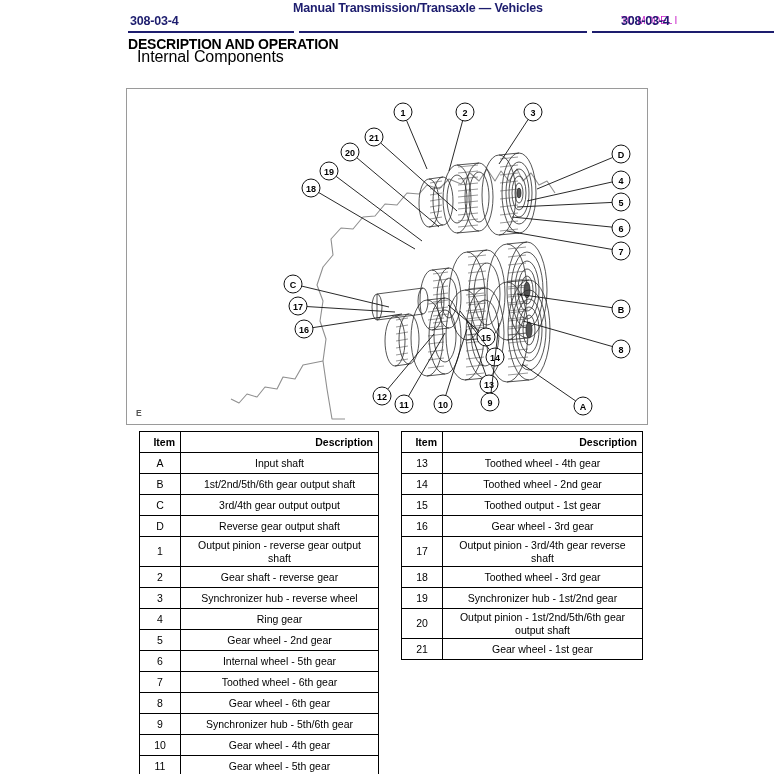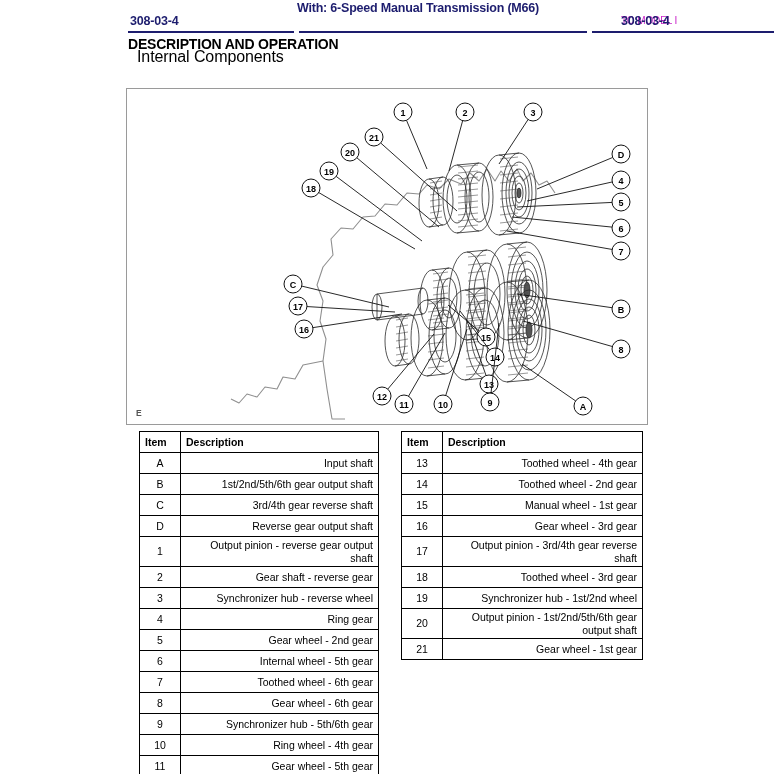--- a/index.html
+++ b/index.html
@@ -134,30 +134,30 @@
   .tbl.right { left: 401px; top: 431px; width: 242px; }
 
   .tbl th, .tbl td {
     border: 1px solid #000000;
     padding: 2px 5px;
     vertical-align: middle;
     line-height: 12.5px;
   }
   .tbl th {
     font-weight: bold;
-    text-align: left;
+    text-align: right;
     height: 16px;
   }
   .tbl td.item {
     text-align: center;
     width: 30px;
     height: 16px;
   }
   .tbl td.desc {
-    text-align: right;
+    text-align: center;
   }
   .tbl col.c-item { width: 30px; }
 
   .callout-text {
     font-family: "Liberation Sans", sans-serif;
     font-size: 9px;
     font-weight: bold;
     text-anchor: middle;
     dominant-baseline: central;
     fill: #000;
@@ -165,21 +165,21 @@
 </style>
 </head>
 <body>
 
 <div class="page">
 
   <div class="header">
     <div class="hdr-left">308-03-4</div>
 
     <div class="hdr-center">
-      <div>With: 6-Speed Manual Transmission (M66)</div>
+      <div>Manual Transmission/Transaxle — Vehicles</div>
     </div>
 
     <div class="hdr-right-note">TO MODEL I</div>
     <div class="hdr-right-num">308-03-4</div>
   </div>
 
   <div class="rule r1"></div>
   <div class="rule r2"></div>
   <div class="rule r3"></div>
 
@@ -452,21 +452,21 @@
         <tr>
           <td class="item">A</td>
           <td class="desc">Input shaft</td>
         </tr>
         <tr>
           <td class="item">B</td>
           <td class="desc">1st/2nd/5th/6th gear output shaft</td>
         </tr>
         <tr>
           <td class="item">C</td>
-          <td class="desc">3rd/4th gear reverse shaft</td>
+          <td class="desc">3rd/4th gear output output</td>
         </tr>
         <tr>
           <td class="item">D</td>
           <td class="desc">Reverse gear output shaft</td>
         </tr>
         <tr>
           <td class="item">1</td>
           <td class="desc">Output pinion - reverse gear output shaft</td>
         </tr>
         <tr>
@@ -496,21 +496,21 @@
         <tr>
           <td class="item">8</td>
           <td class="desc">Gear wheel - 6th gear</td>
         </tr>
         <tr>
           <td class="item">9</td>
           <td class="desc">Synchronizer hub - 5th/6th gear</td>
         </tr>
         <tr>
           <td class="item">10</td>
-          <td class="desc">Ring wheel - 4th gear</td>
+          <td class="desc">Gear wheel - 4th gear</td>
         </tr>
         <tr>
           <td class="item">11</td>
           <td class="desc">Gear wheel - 5th gear</td>
         </tr>
       </tbody>
   </table>
 
   <table class="tbl right">
     <colgroup>
@@ -527,37 +527,37 @@
         <tr>
           <td class="item">13</td>
           <td class="desc">Toothed wheel - 4th gear</td>
         </tr>
         <tr>
           <td class="item">14</td>
           <td class="desc">Toothed wheel - 2nd gear</td>
         </tr>
         <tr>
           <td class="item">15</td>
-          <td class="desc">Manual wheel - 1st gear</td>
+          <td class="desc">Toothed output - 1st gear</td>
         </tr>
         <tr>
           <td class="item">16</td>
           <td class="desc">Gear wheel - 3rd gear</td>
         </tr>
         <tr>
           <td class="item">17</td>
           <td class="desc">Output pinion - 3rd/4th gear reverse shaft</td>
         </tr>
         <tr>
           <td class="item">18</td>
           <td class="desc">Toothed wheel - 3rd gear</td>
         </tr>
         <tr>
           <td class="item">19</td>
-          <td class="desc">Synchronizer hub - 1st/2nd wheel</td>
+          <td class="desc">Synchronizer hub - 1st/2nd gear</td>
         </tr>
         <tr>
           <td class="item">20</td>
           <td class="desc">Output pinion - 1st/2nd/5th/6th gear output shaft</td>
         </tr>
         <tr>
           <td class="item">21</td>
           <td class="desc">Gear wheel - 1st gear</td>
         </tr>
       </tbody>

